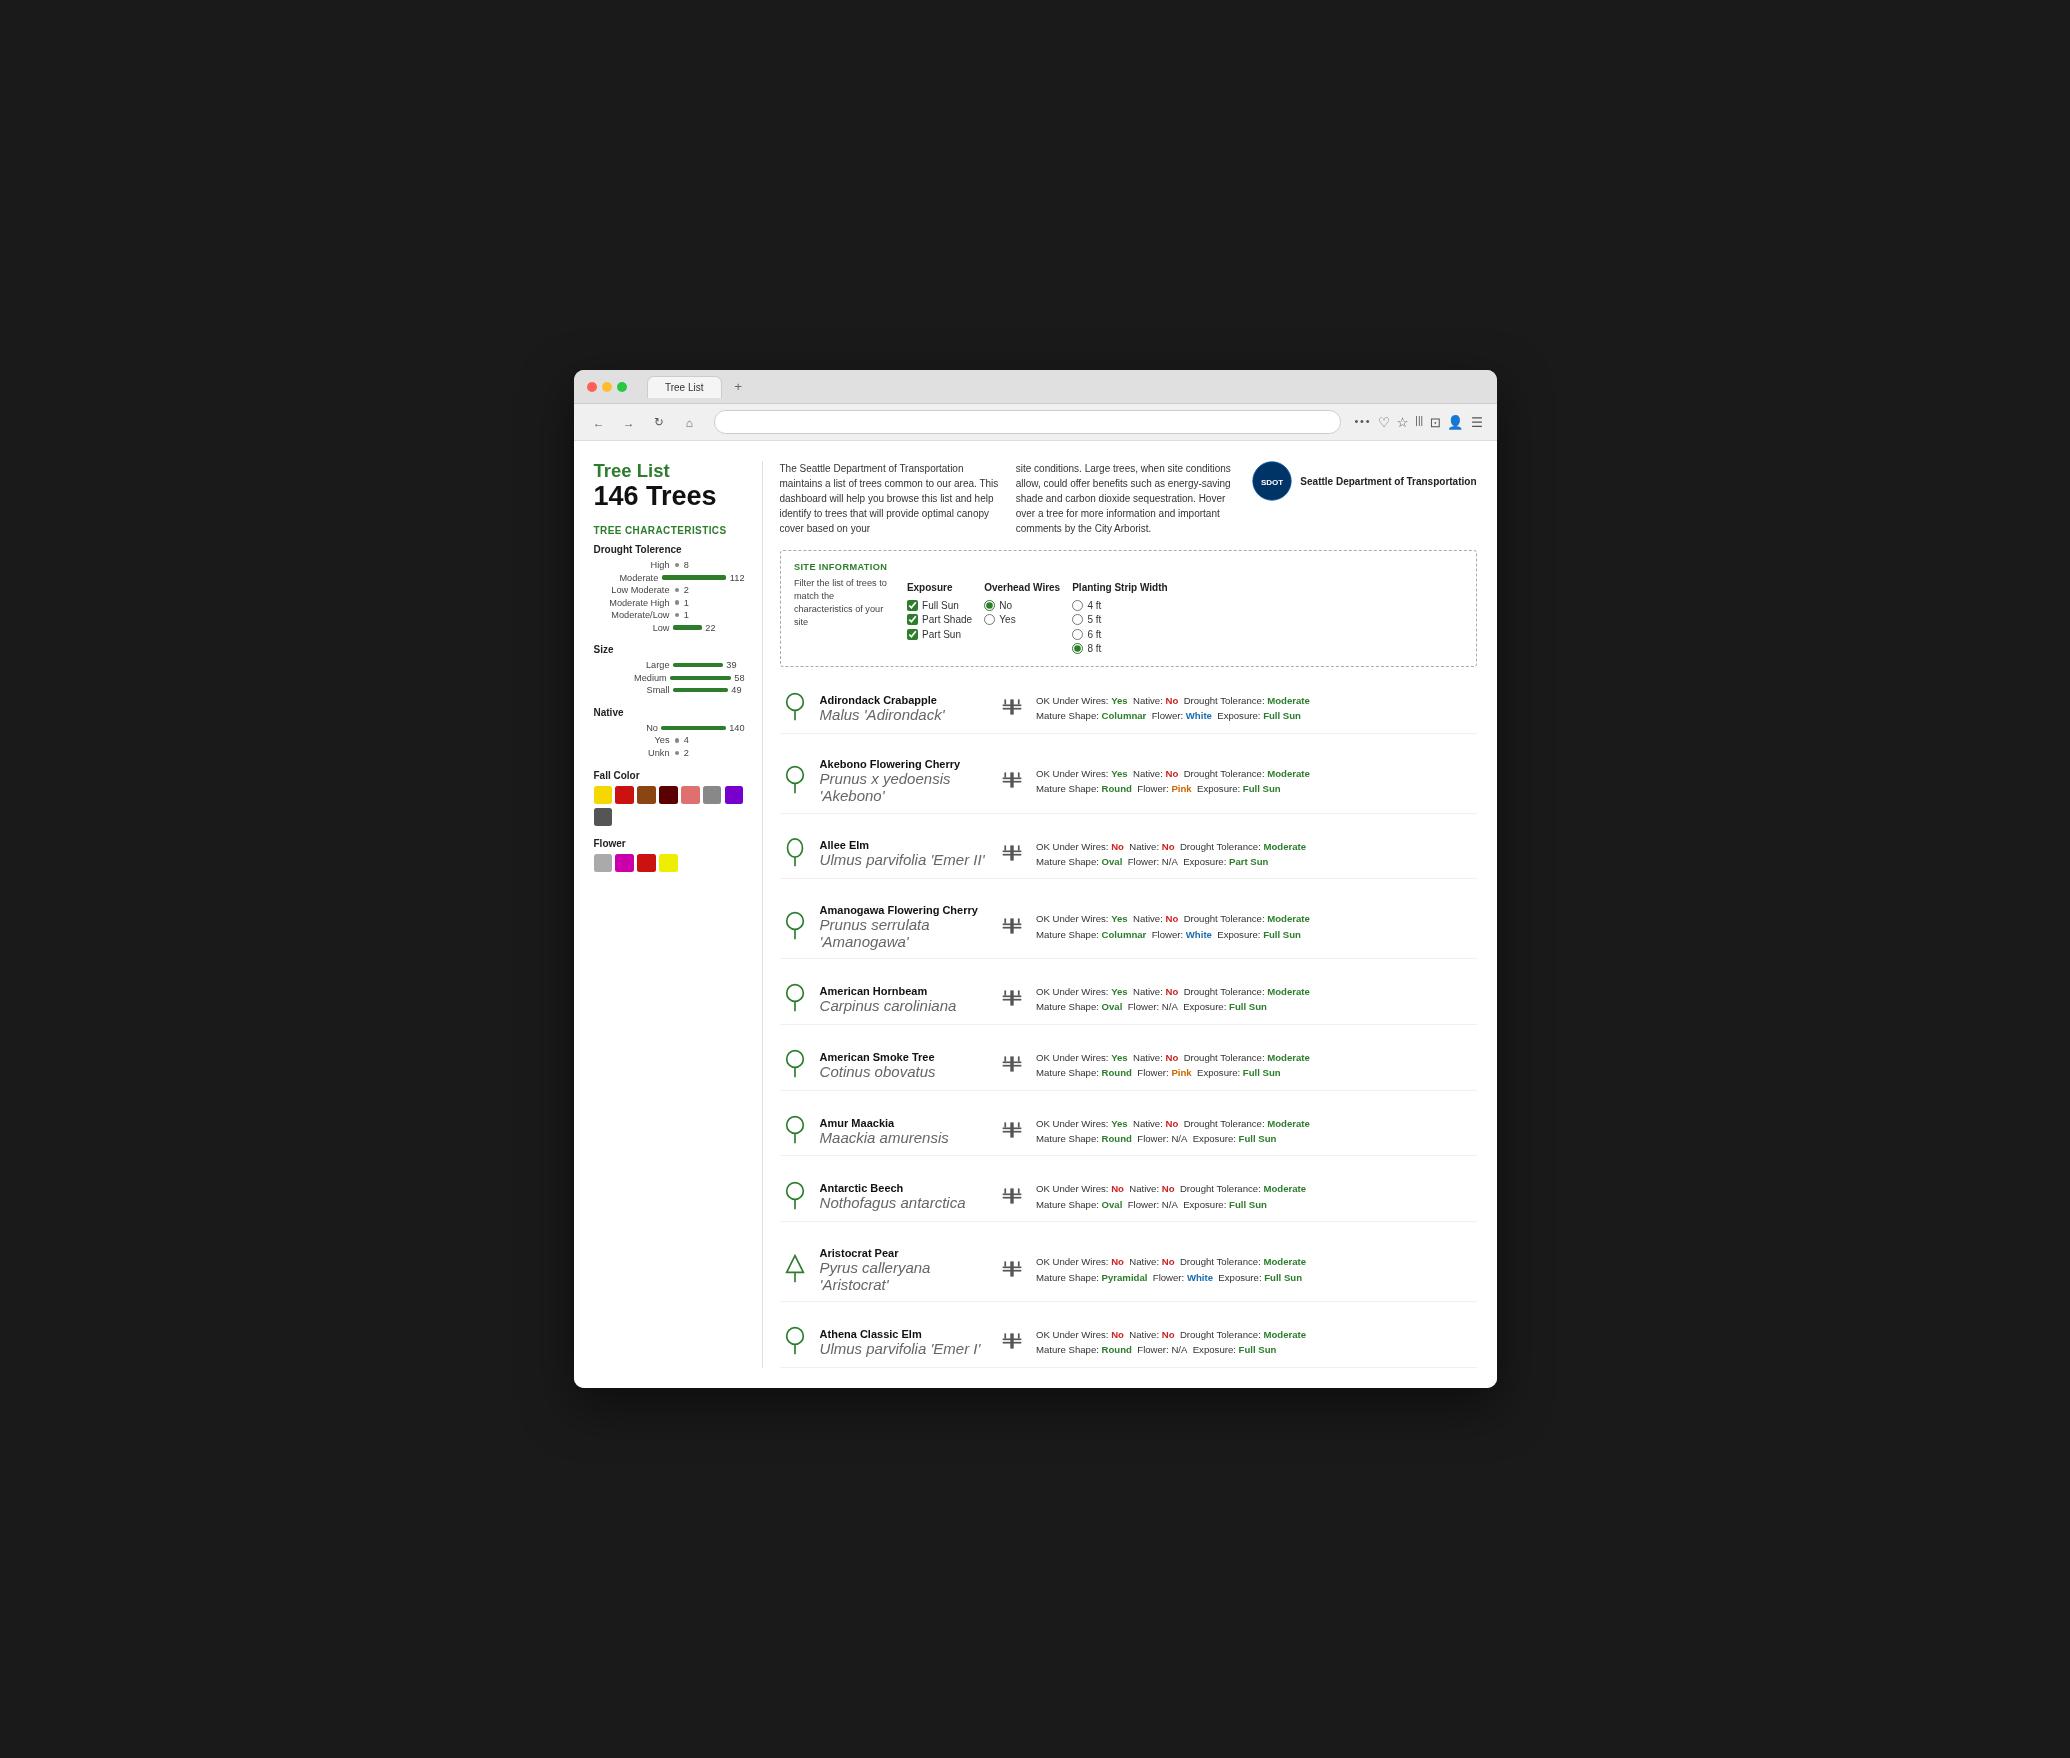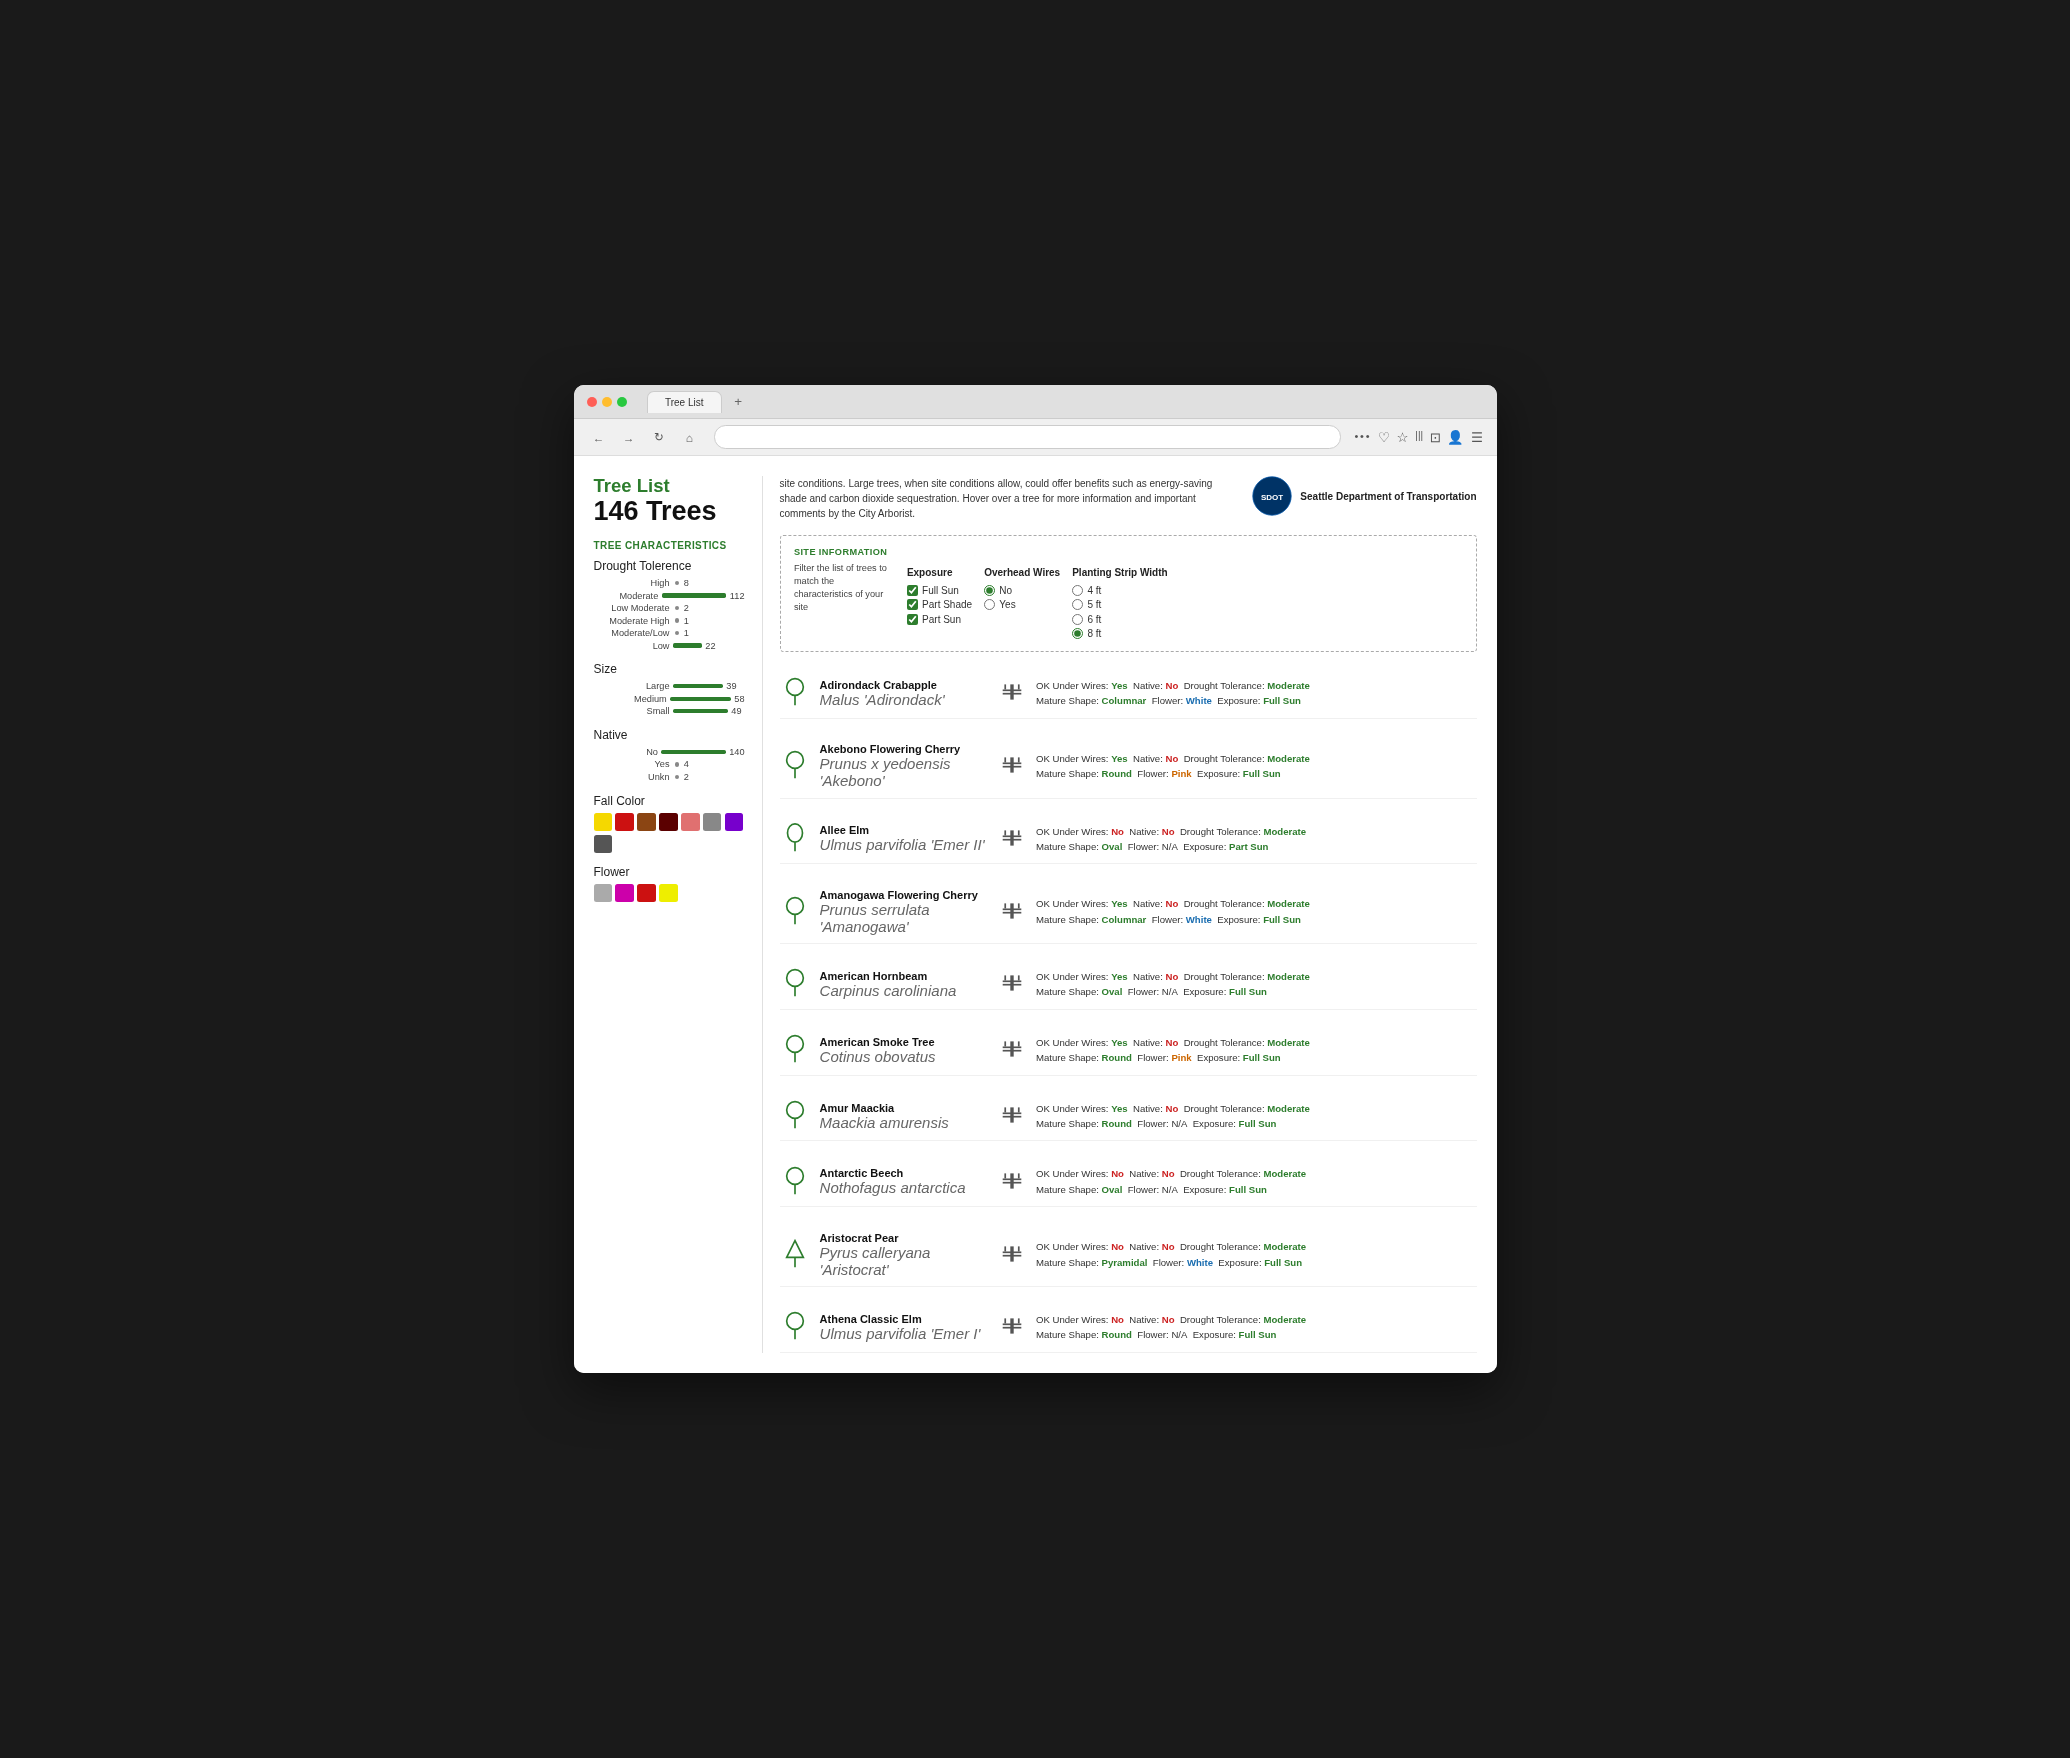--- a/index.html
+++ b/index.html
@@ -150,22 +150,22 @@
       letter-spacing: 0.4px;
       margin-bottom: 8.4px;
       text-transform: uppercase;
     }
 
     .char-section {
       margin-bottom: 11.7px;
     }
 
     .char-label {
-      font-size: 12px;
-      font-weight: 400;
+      font-size: 10px;
+      font-weight: 700;
       color: #222;
       margin-bottom: 5px;
     }
 
     .bar-row {
       display: flex;
       align-items: center;
       margin-bottom: 2.5px;
       font-size: 9.2px;
       color: #444;
@@ -527,20 +527,23 @@
             <div class="color-swatch" style="background:#cc1111;"></div>
             <div class="color-swatch" style="background:#eeee00;"></div>
           </div>
         </div>
       </div>
 
       <div class="main-content">
 
         <div class="intro-section">
           <div class="intro-text">
+            <span>The Seattle Department of Transportation maintains a list of trees common to our area. This dashboard will help you browse this list and help identify to trees that will provide optimal canopy cover based on your</span>
+          </div>
+          <div class="intro-text">
             <span>site conditions. Large trees, when site conditions allow, could offer benefits such as energy-saving shade and carbon dioxide sequestration. Hover over a tree for more information and important comments by the City Arborist.</span>
           </div>
           <div class="sdot-logo">
             <svg class="sdot-icon" viewBox="0 0 50 50" xmlns="http://www.w3.org/2000/svg" style="font-size:13px">
               <circle cx="25" cy="25" r="24" fill="#003366" stroke="#0055aa" stroke-width="1"></circle>
               <text x="25" y="30" text-anchor="middle" fill="white" font-size="10" font-weight="bold">SDOT</text>
             </svg>
             <div class="sdot-text">
               <span>Seattle Department of Transportation</span>
             </div>

